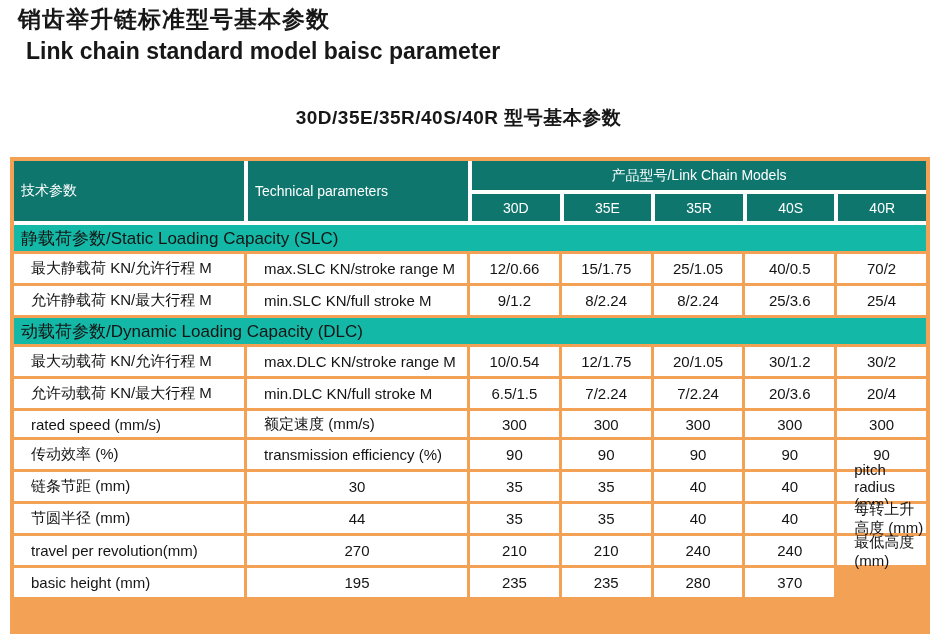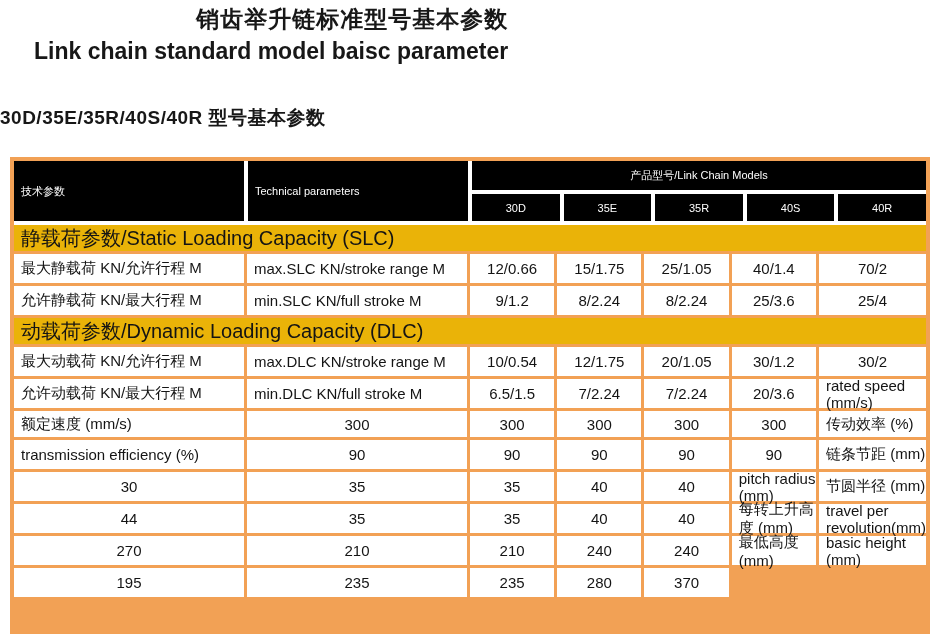--- a/index.html
+++ b/index.html
@@ -5,72 +5,72 @@
   html,body{margin:0;padding:0;}
   body{
     width:939px;height:636px;
     background:#ffffff;
     font-family:"Liberation Sans","DejaVu Sans",sans-serif;
     color:#1f1f1f;
     position:relative;
     overflow:hidden;
   }
   .titles{position:absolute;top:4px;left:18px;}
-  .title-zh{font-size:23px;font-weight:bold;color:#171717;letter-spacing:1px;text-align:right;}
-  .title-en{font-size:23px;font-weight:bold;color:#171717;margin-left:16px;margin-top:3px;text-align:right;}
+  .title-zh{font-size:23px;font-weight:bold;color:#171717;letter-spacing:1px;}
+  .title-en{font-size:23px;font-weight:bold;color:#171717;margin-left:8px;margin-top:3px;text-align:right;}
   .subtitle{
     position:absolute;top:105px;left:0;width:917px;
-    text-align:left;font-size:19px;font-weight:bold;color:#171717;
+    text-align:center;font-size:19px;font-weight:bold;color:#171717;
     letter-spacing:0.5px;
   }
   .table-wrap{
     position:absolute;top:157px;left:10px;width:920px;
     background:#F2A155;
     padding:4px 4px 5px 4px;
     box-sizing:border-box;
   }
   .hdr-grid{
     display:grid;
     grid-template-columns:230px 220px repeat(5,1fr);
     grid-template-rows:29px 27px;
     gap:4px;
     background:#ffffff;
   }
   .hdr-cell{
-    background:#000000;
+    background:#0f766e;
     color:#ffffff;
-    font-size:11px;
+    font-size:14px;
     display:flex;align-items:center;
   }
   .hdr-left{grid-row:1/3;padding-left:7px;justify-content:flex-start;}
   .hdr-group{grid-column:3/8;grid-row:1;justify-content:center;}
   .hdr-model{grid-row:2;justify-content:center;}
   .sep{height:4px;background:#ffffff;}
   .body-grid{
     display:grid;
     grid-template-columns:230px 220px repeat(5,1fr);
     grid-template-rows:26px 29px 29px 26px 29px 29px 26px repeat(6,29px);
     gap:3px;
     background:#F2A155;
   }
   .sec-cell{
     grid-column:1/-1;
-    background:#eab308;
+    background:#14b8a6;
     color:#141414;
-    font-size:20px;
+    font-size:17px;
     display:flex;align-items:center;
     padding-left:7px;
   }
   .cell{
     background:#ffffff;
     font-size:15px;
     color:#141414;
     display:flex;align-items:center;
   }
-  .cell.zh,.cell.en{padding-left:7px;justify-content:flex-start;}
+  .cell.zh,.cell.en{padding-left:17px;justify-content:flex-start;}
   .cell.val{justify-content:center;}
 </style>
 </head>
 <body>
 
 <div class="titles">
   <div class="title-zh">销齿举升链标准型号基本参数</div>
   <div class="title-en">Link chain standard model baisc parameter</div>
 </div>
 
@@ -93,21 +93,21 @@
 
   <div class="body-grid">
 
     <div class="sec-cell">静载荷参数/Static Loading Capacity (SLC)</div>
 
     <div class="cell zh">最大静载荷 KN/允许行程 M</div>
     <div class="cell en">max.SLC KN/stroke range M</div>
     <div class="cell val">12/0.66</div>
     <div class="cell val">15/1.75</div>
     <div class="cell val">25/1.05</div>
-    <div class="cell val">40/1.4</div>
+    <div class="cell val">40/0.5</div>
     <div class="cell val">70/2</div>
 
     <div class="cell zh">允许静载荷 KN/最大行程 M</div>
     <div class="cell en">min.SLC KN/full stroke M</div>
     <div class="cell val">9/1.2</div>
     <div class="cell val">8/2.24</div>
     <div class="cell val">8/2.24</div>
     <div class="cell val">25/3.6</div>
     <div class="cell val">25/4</div>
 
@@ -120,20 +120,21 @@
     <div class="cell val">20/1.05</div>
     <div class="cell val">30/1.2</div>
     <div class="cell val">30/2</div>
 
     <div class="cell zh">允许动载荷 KN/最大行程 M</div>
     <div class="cell en">min.DLC KN/full stroke M</div>
     <div class="cell val">6.5/1.5</div>
     <div class="cell val">7/2.24</div>
     <div class="cell val">7/2.24</div>
     <div class="cell val">20/3.6</div>
+    <div class="cell val">20/4</div>
 
 
     <div class="cell en">rated speed (mm/s)</div>
     <div class="cell zh">额定速度 (mm/s)</div>
     <div class="cell val">300</div>
     <div class="cell val">300</div>
     <div class="cell val">300</div>
     <div class="cell val">300</div>
     <div class="cell val">300</div>
 

